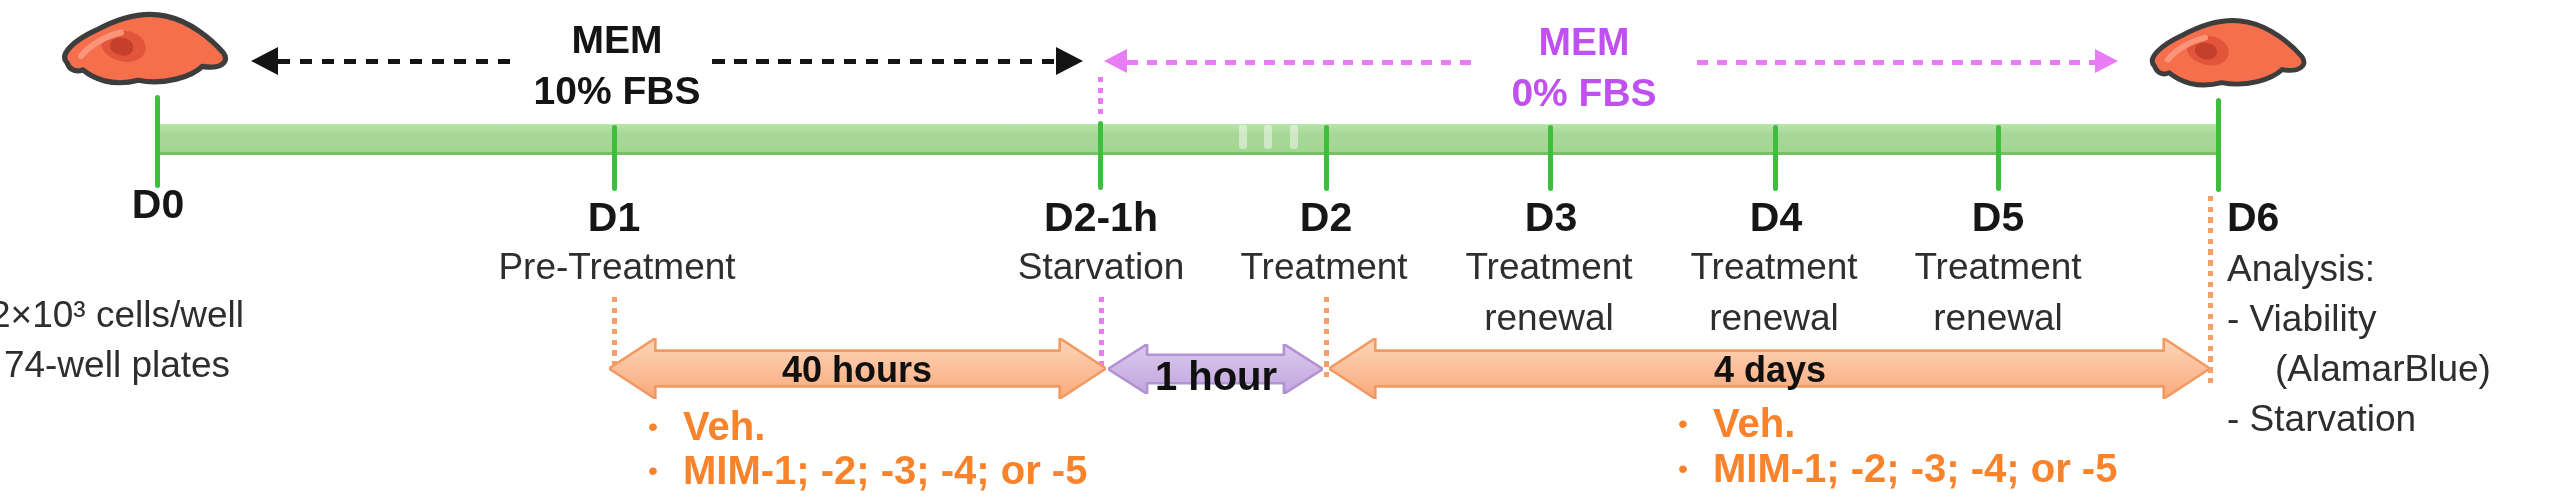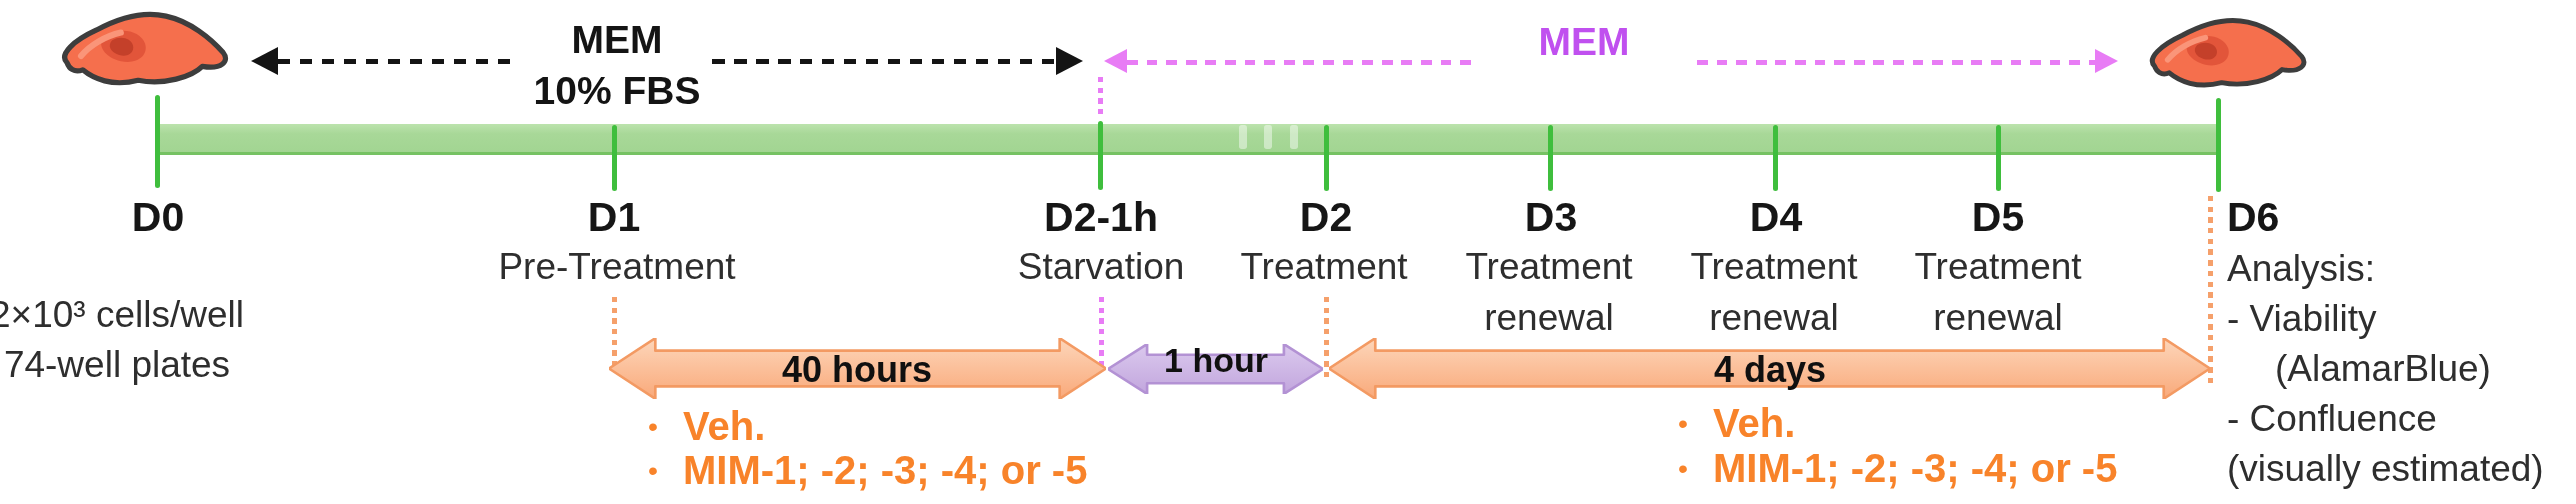--- a/index.html
+++ b/index.html
@@ -70,20 +70,21 @@
       <path d="M30,56 C40,44 58,33 76,29" fill="none" stroke="#fa9579" stroke-width="7" stroke-linecap="round"></path>
     </svg>
   </div>
 
   <div class="abs mem center-x nowrap" style="left:617px;top:14.2px;color:#141414">
     <div>MEM</div>
     <div>10% FBS</div>
   </div>
   <div class="abs mem center-x nowrap" style="left:1584px;top:16px;color:#c050ef">
     <div>MEM</div>
+    <div>0% FBS</div>
   </div>
 
   <div class="abs tri tri-left-black" style="left:251px;top:47px"></div>
   <div class="abs dash-black" style="left:278px;top:59px;width:237px"></div>
   <div class="abs dash-black" style="left:712px;top:59px;width:344px"></div>
   <div class="abs tri tri-right-black" style="left:1056px;top:47px"></div>
 
   <div class="abs tri tri-left-magenta" style="left:1104px;top:49px"></div>
   <div class="abs dash-magenta" style="left:1127px;top:60px;width:349px"></div>
   <div class="abs dash-magenta" style="left:1697px;top:60px;width:399px"></div>
@@ -98,21 +99,21 @@
 
   <div class="abs tick" style="left:155px;top:95px;height:93px"></div>
   <div class="abs tick" style="left:612px;top:125px;height:66px"></div>
   <div class="abs tick" style="left:1098px;top:121px;height:69px"></div>
   <div class="abs tick" style="left:1324px;top:125px;height:66px"></div>
   <div class="abs tick" style="left:1548px;top:125px;height:66px"></div>
   <div class="abs tick" style="left:1773px;top:125px;height:66px"></div>
   <div class="abs tick" style="left:1996px;top:125px;height:66px"></div>
   <div class="abs tick" style="left:2216px;top:98px;height:94px"></div>
 
-  <div class="abs day center-x nowrap" style="left:158px;top:197px">D0</div>
+  <div class="abs day center-x nowrap" style="left:158px;top:184px">D0</div>
   <div class="abs day center-x nowrap" style="left:614px;top:197px">D1</div>
   <div class="abs day center-x nowrap" style="left:1101px;top:197px">D2-1h</div>
   <div class="abs day center-x nowrap" style="left:1326px;top:197px">D2</div>
   <div class="abs day center-x nowrap" style="left:1551px;top:197px">D3</div>
   <div class="abs day center-x nowrap" style="left:1776px;top:197px">D4</div>
   <div class="abs day center-x nowrap" style="left:1998px;top:197px">D5</div>
   <div class="abs day nowrap" style="left:2227px;top:197px">D6</div>
 
   <div class="abs sub center-x nowrap" style="left:117px;top:296px">2×10³ cells/well</div>
   <div class="abs sub center-x nowrap" style="left:117px;top:346px">74-well plates</div>
@@ -124,41 +125,40 @@
   <div class="abs sub center-x nowrap" style="left:1549px;top:248px">Treatment</div>
   <div class="abs sub center-x nowrap" style="left:1549px;top:299px">renewal</div>
   <div class="abs sub center-x nowrap" style="left:1774px;top:248px">Treatment</div>
   <div class="abs sub center-x nowrap" style="left:1774px;top:299px">renewal</div>
   <div class="abs sub center-x nowrap" style="left:1998px;top:248px">Treatment</div>
   <div class="abs sub center-x nowrap" style="left:1998px;top:299px">renewal</div>
 
   <div class="abs sub nowrap" style="left:2227px;top:250px">Analysis:</div>
   <div class="abs sub nowrap" style="left:2227px;top:300px">- Viability</div>
   <div class="abs sub nowrap" style="left:2275px;top:350px">(AlamarBlue)</div>
-  <div class="abs sub nowrap" style="left:2227px;top:400px">- Confluence</div>
-  <div class="abs sub nowrap" style="left:2227px;top:450px">(visually estimated)</div>
+  <div class="abs sub nowrap" style="left:2227px;top:400px">- Starvation</div>
 
   <div class="abs dot-v-orange" style="left:612px;top:297px;height:75px"></div>
   <div class="abs dot-v-magenta" style="left:1099px;top:297px;height:73px"></div>
   <div class="abs dot-v-orange" style="left:1324px;top:297px;height:85px"></div>
   <div class="abs dot-v-orange" style="left:2208px;top:196px;height:189px"></div>
 
   <div class="abs" style="left:609px;top:338px;width:497px;height:61px">
     <svg viewBox="0 0 558 68" width="497" height="61">
       <polygon points="0,34 52,0 52,14 506,14 506,0 558,34 506,68 506,54 52,54 52,68" fill="url(#gradO)" stroke="#f39a63" stroke-width="3" stroke-linejoin="round"></polygon>
     </svg>
   </div>
   <div class="abs dur center-x nowrap" style="left:857px;top:352px">40 hours</div>
 
   <div class="abs" style="left:1108px;top:344px;width:215px;height:50px">
     <svg viewBox="0 0 242 56" width="215" height="50">
       <polygon points="0,28 44,0 44,12 198,12 198,0 242,28 198,56 198,44 44,44 44,56" fill="url(#gradP)" stroke="#b392d4" stroke-width="3" stroke-linejoin="round"></polygon>
     </svg>
   </div>
-  <div class="abs dur center-x nowrap" style="left:1216px;top:343px;font-size:34px">1 hour</div>
+  <div class="abs dur center-x nowrap" style="left:1216px;top:356px;font-size:40px">1 hour</div>
 
   <div class="abs" style="left:1329px;top:338px;width:881px;height:61px">
     <svg viewBox="0 0 990 68" width="881" height="61">
       <polygon points="0,34 52,0 52,14 938,14 938,0 990,34 938,68 938,54 52,54 52,68" fill="url(#gradO)" stroke="#f39a63" stroke-width="3" stroke-linejoin="round"></polygon>
     </svg>
   </div>
   <div class="abs dur center-x nowrap" style="left:1770px;top:352px">4 days</div>
 
   <div class="abs bullet-row nowrap" style="left:648px;top:406px">
     <span class="bullet-dot">•</span>

